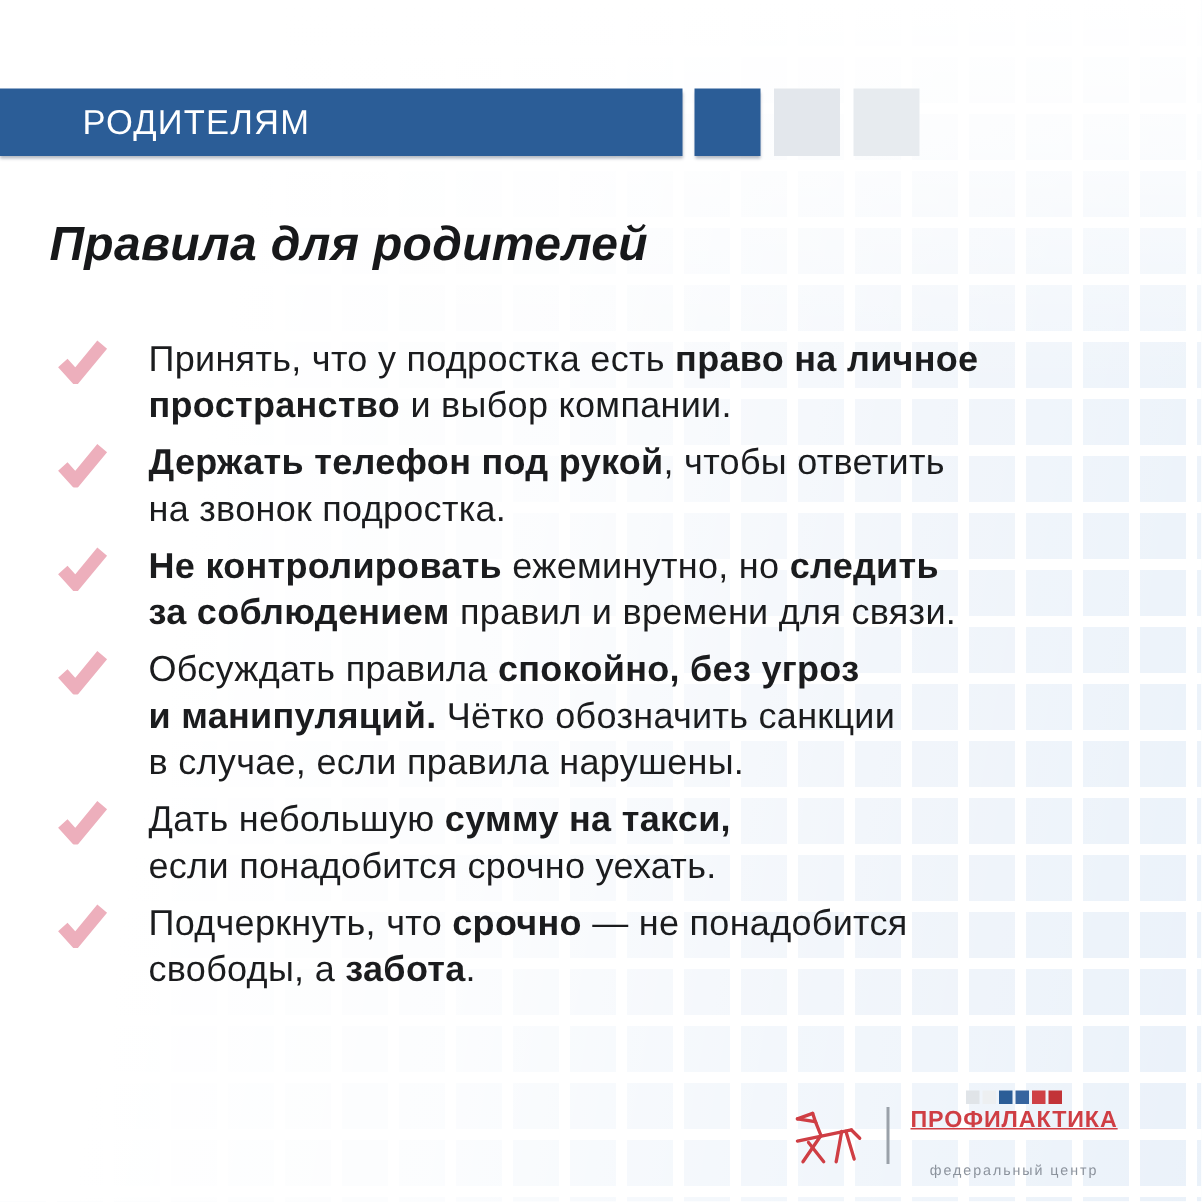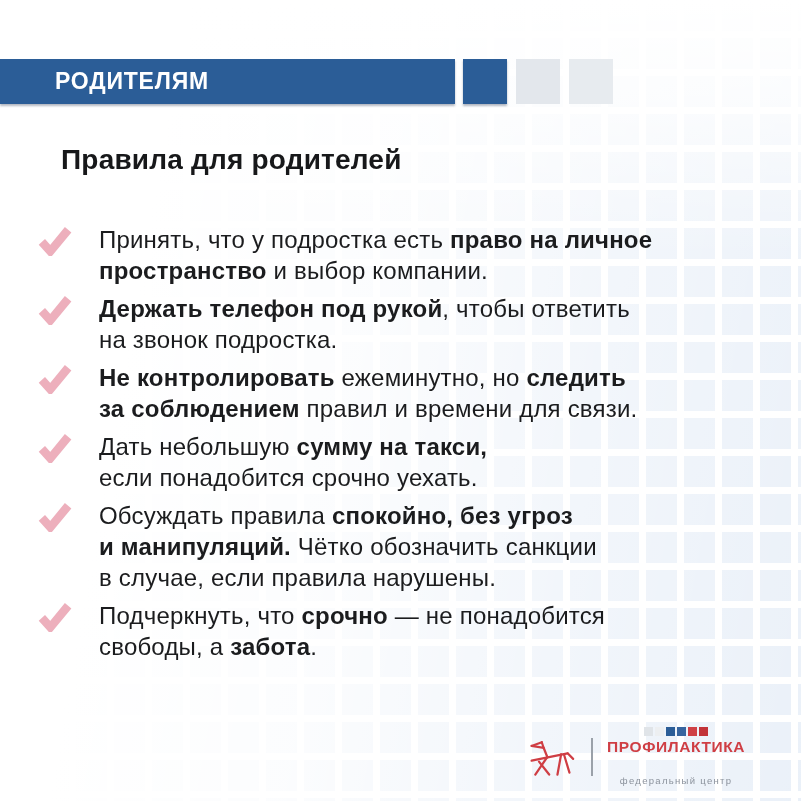--- a/index.html
+++ b/index.html
@@ -22,31 +22,31 @@
       linear-gradient(to bottom, #ffffff 0%, rgba(255,255,255,.75) 12%, rgba(255,255,255,0) 32%),
       linear-gradient(100deg, #ffffff 20%, rgba(255,255,255,.85) 45%, rgba(255,255,255,.45) 70%, rgba(255,255,255,.1) 100%);
   }
   .content{position:absolute;inset:0;}
   
   .tag-bar{
     position:absolute;top:59px;left:0;width:455px;height:45px;
     background:var(--accent-blue,#2b5d97);
     box-shadow:0 2px 2px rgba(40,55,80,.35);
     display:flex;align-items:center;
-    color:#fff;font-size:23px;font-weight:700;letter-spacing:.8px;
+    color:#fff;font-size:23px;font-weight:400;letter-spacing:.8px;
     padding-left:55px;box-sizing:border-box;
   }
   .hsq{position:absolute;top:59px;width:44px;height:45px;}
   .hsq.blue{left:463px;background:var(--accent-blue,#2b5d97);box-shadow:0 2px 2px rgba(40,55,80,.35);}
   .hsq.g1{left:516px;background:#e3e7ec;}
   .hsq.g2{left:569px;background:#e7ebef;}
   
   .page-title{
-    position:absolute;top:144px;left:61px;
-    font-size:28px;font-weight:700;color:#17181a;letter-spacing:.2px;
+    position:absolute;top:144px;left:33px;
+    font-size:32px;font-weight:700;color:#17181a;letter-spacing:.2px;font-style:italic;
   }
   
   .checklist{position:absolute;top:224px;left:38px;width:742px;}
   .item{display:flex;align-items:flex-start;margin-bottom:7px;}
   .check{
     flex:none;width:34px;height:30px;margin-right:27px;margin-top:2px;
     color:var(--check-pink,#edafbc);
   }
   .check svg{display:block;width:100%;height:100%;}
   .item-text{
@@ -55,21 +55,21 @@
   .item-text b{font-weight:700;}
   
   .logo{position:absolute;left:527px;top:727px;display:flex;align-items:center;}
   .logo-icon{width:48px;height:44px;color:var(--logo-red,#cf3e44);}
   .logo-icon svg{display:block;width:100%;height:100%;}
   .logo-divider{width:2px;height:38px;background:#9aa1a9;margin:0 14px 0 16px;}
   .logo-text{display:flex;flex-direction:column;align-items:center;}
   .brand-squares{display:flex;gap:2px;margin-bottom:2px;}
   .brand-squares span{width:9px;height:9px;display:block;}
   .brand-name{
-    font-size:15.5px;font-weight:700;color:var(--logo-red,#cf3e44);letter-spacing:.6px;
+    font-size:15.5px;font-weight:700;color:var(--logo-red,#cf3e44);letter-spacing:.6px;text-decoration:underline;
   }
   .brand-subtitle{
     font-size:9.5px;color:#8b929c;letter-spacing:1.3px;margin-top:19px;
   }
 </style>
 </head>
 <body>
 
 <div class="page">
 
@@ -111,29 +111,29 @@
             </svg>
           </div>
           <div class="item-text"><b>Не контролировать</b><span> ежеминутно, но </span><b>следить</b><br><b>за соблюдением</b><span> правил и времени для связи.</span></div>
         </div>
         <div class="item">
           <div class="check">
             <svg viewBox="0 0 36 32">
               <path d="M4 17 L13 27 L32 4" fill="none" stroke="currentColor" stroke-width="9"></path>
             </svg>
           </div>
-          <div class="item-text"><span>Дать небольшую </span><b>сумму на такси,</b><br><span>если понадобится срочно уехать.</span></div>
+          <div class="item-text"><span>Обсуждать правила </span><b>спокойно, без угроз</b><br><b>и манипуляций.</b><span> Чётко обозначить санкции</span><br><span>в случае, если правила нарушены.</span></div>
         </div>
         <div class="item">
           <div class="check">
             <svg viewBox="0 0 36 32">
               <path d="M4 17 L13 27 L32 4" fill="none" stroke="currentColor" stroke-width="9"></path>
             </svg>
           </div>
-          <div class="item-text"><span>Обсуждать правила </span><b>спокойно, без угроз</b><br><b>и манипуляций.</b><span> Чётко обозначить санкции</span><br><span>в случае, если правила нарушены.</span></div>
+          <div class="item-text"><span>Дать небольшую </span><b>сумму на такси,</b><br><span>если понадобится срочно уехать.</span></div>
         </div>
         <div class="item">
           <div class="check">
             <svg viewBox="0 0 36 32">
               <path d="M4 17 L13 27 L32 4" fill="none" stroke="currentColor" stroke-width="9"></path>
             </svg>
           </div>
           <div class="item-text"><span>Подчеркнуть, что </span><b>срочно</b><span> — не понадобится</span><br><span>свободы, а </span><b>забота</b><span>.</span></div>
         </div>
       </div>

